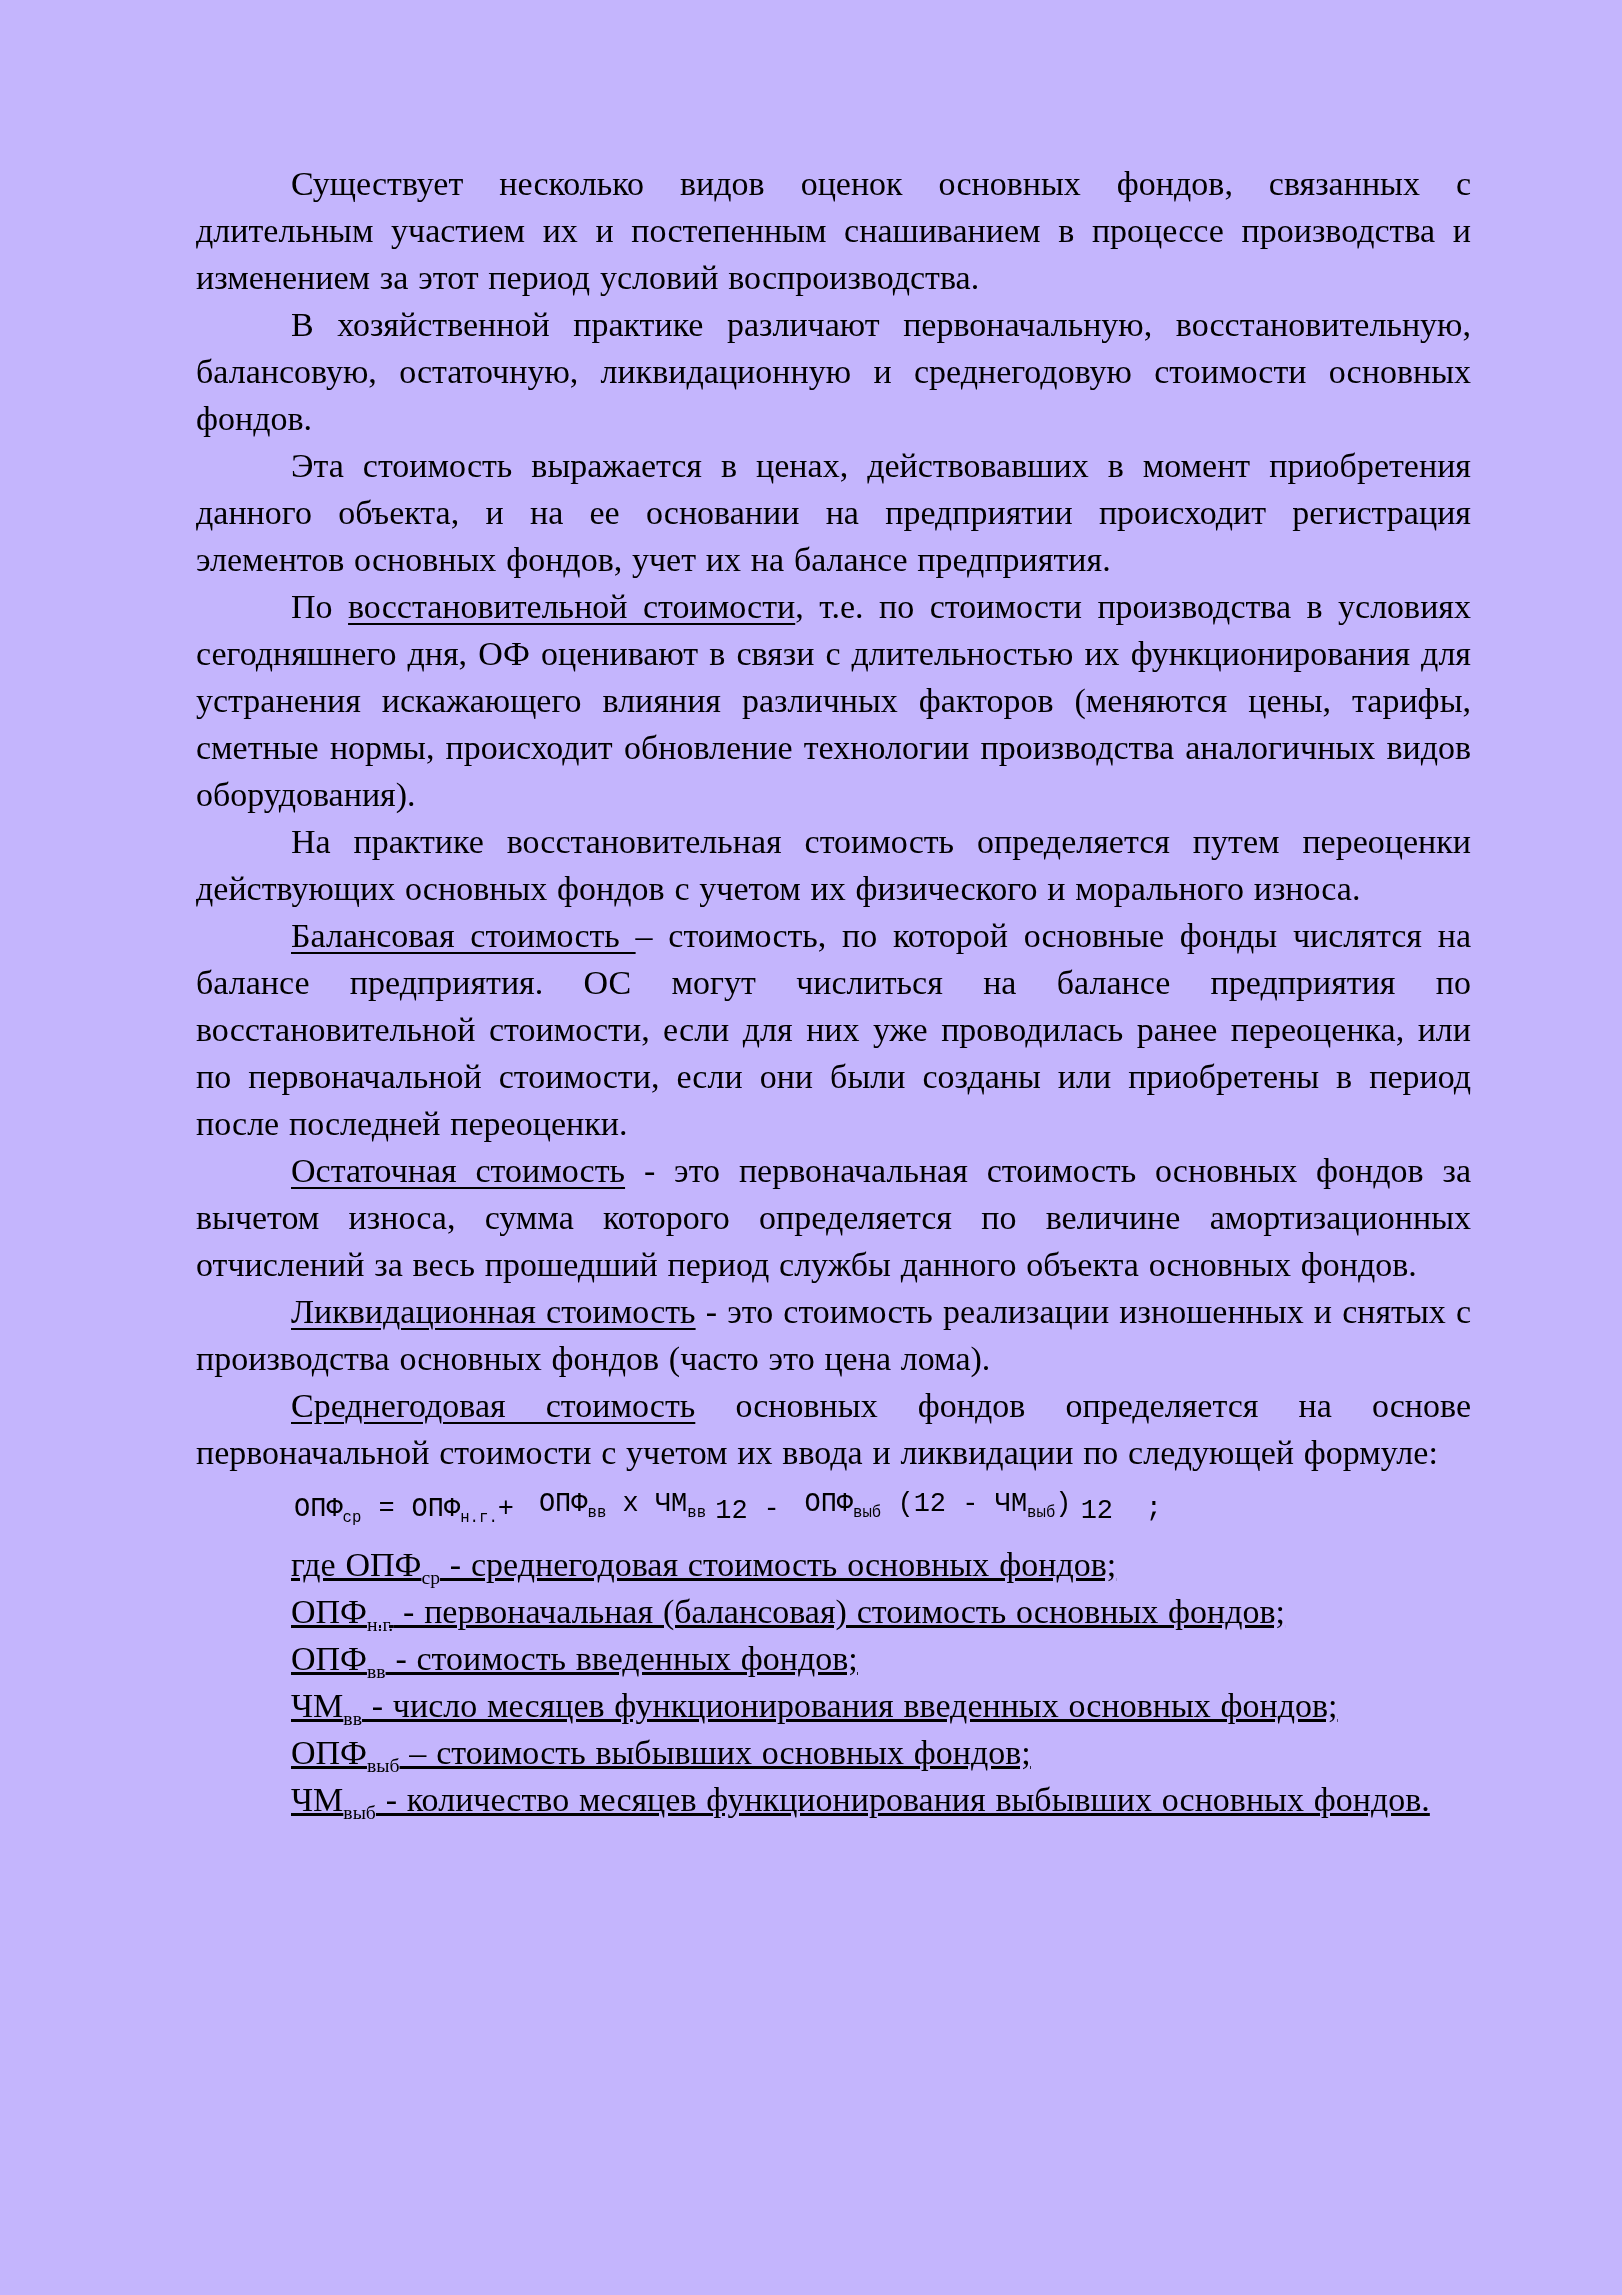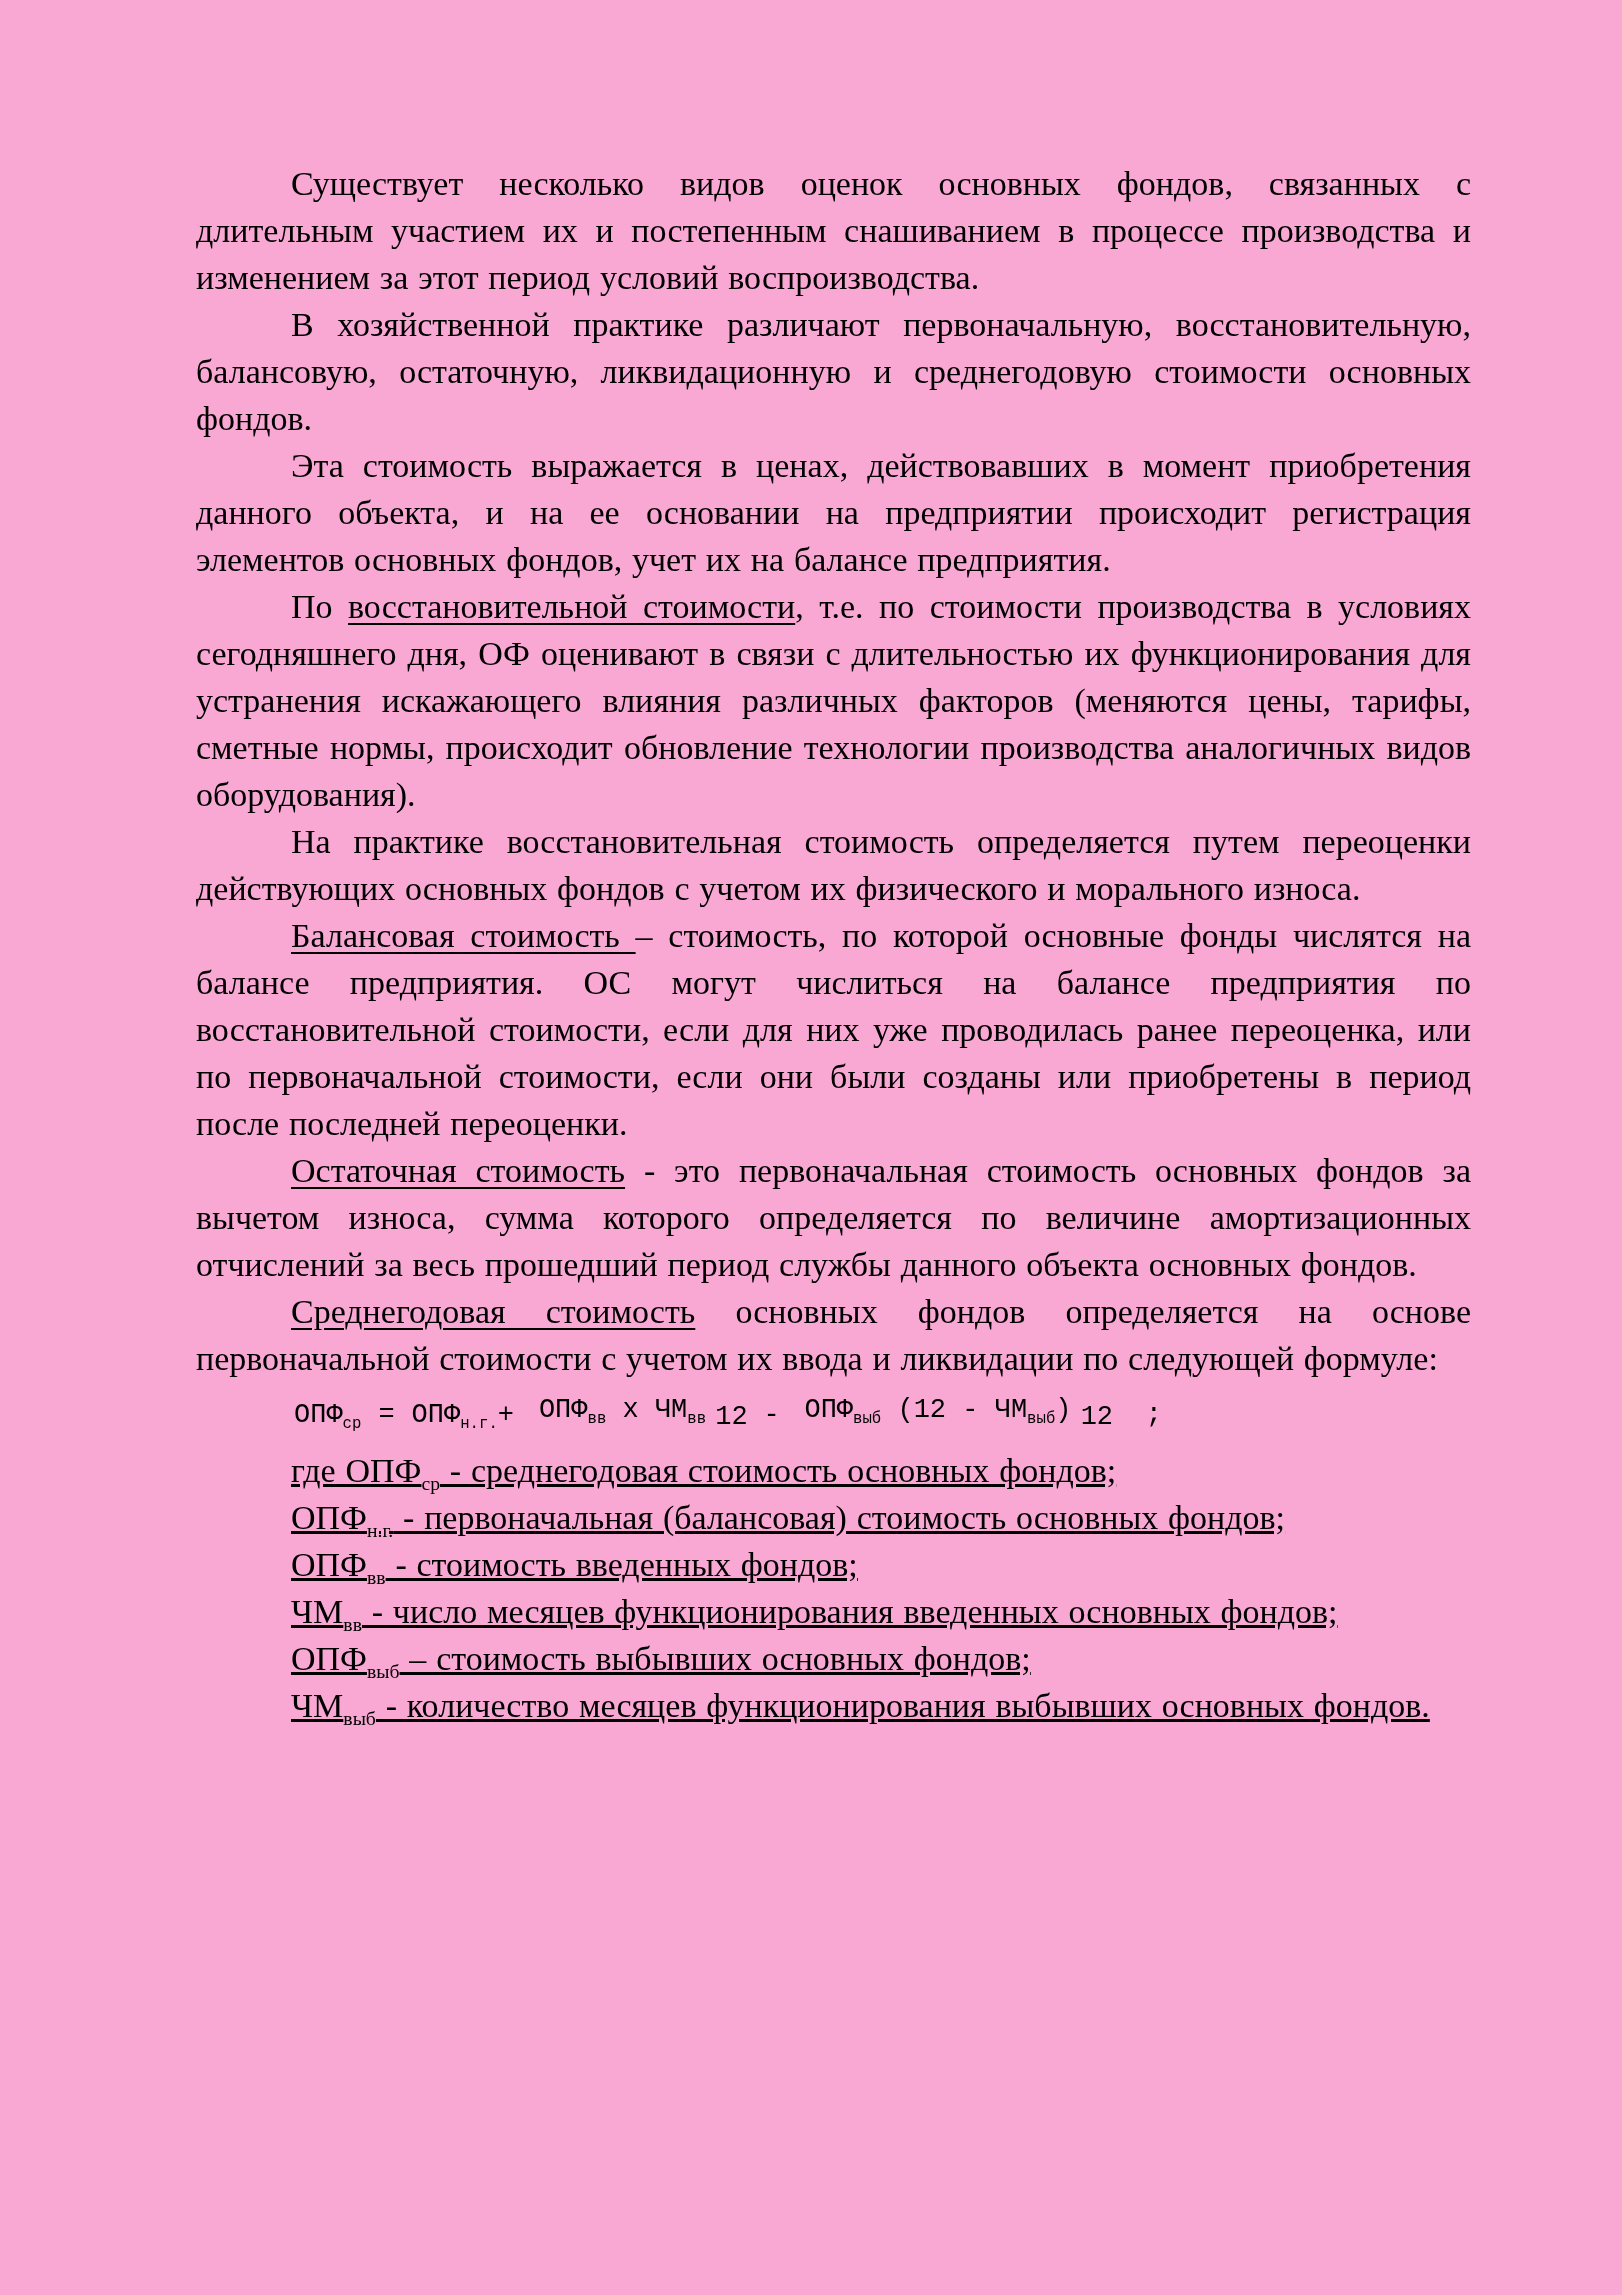--- a/index.html
+++ b/index.html
@@ -12,21 +12,21 @@
     background: #ffffff;
     color: #000000;
     font-family: "Liberation Serif", "DejaVu Serif", serif;
     overflow: hidden;
   }
   .page {
     box-sizing: border-box;
     width: 1622px;
     height: 2295px;
     padding: 160px 151px 39px 196px;
-    background: #f9a8d4;
+    background: #c4b5fd;
   }
   .para {
     margin: 0;
     font-size: 34px;
     line-height: 47px;
     text-align: justify;
     text-indent: 95px;
     word-spacing: 1.3px;
   }
   .term {
@@ -85,20 +85,21 @@
   <p class="para">Эта стоимость выражается в ценах, действовавших в момент приобретения данного объекта, и на ее основании на предприятии происходит регистрация элементов основных фондов, учет их на балансе предприятия.</p>
 
   <p class="para"><span>По </span><span class="term">восстановительной стоимости</span><span>, т.е. по стоимости производства в условиях сегодняшнего дня, ОФ оценивают в связи с длительностью их функционирования для устранения искажающего влияния различных факторов (меняются цены, тарифы, сметные нормы, происходит обновление технологии производства аналогичных видов оборудования).</span></p>
 
   <p class="para">На практике восстановительная стоимость определяется путем переоценки действующих основных фондов с учетом их физического и морального износа.</p>
 
   <p class="para"><span class="term">Балансовая стоимость </span><span>– стоимость, по которой основные фонды числятся на балансе предприятия. ОС могут числиться на балансе предприятия по восстановительной стоимости, если для них уже проводилась ранее переоценка, или по первоначальной стоимости, если они были созданы или приобретены в период после последней переоценки.</span></p>
 
   <p class="para"><span class="term">Остаточная стоимость</span><span> - это первоначальная стоимость основных фондов за вычетом износа, сумма которого определяется по величине амортизационных отчислений за весь прошедший период службы данного объекта основных фондов.</span></p>
 
+  <p class="para"><span class="term">Ликвидационная стоимость</span><span> - это стоимость реализации изношенных и снятых с производства основных фондов (часто это цена лома).</span></p>
 
   <p class="para"><span class="term">Среднегодовая стоимость</span><span> основных фондов определяется на основе первоначальной стоимости с учетом их ввода и ликвидации по следующей формуле:</span></p>
 
   <div class="formula">
     <span><span>ОПФ</span><sub>ср</sub></span>
     <span class="gap"></span>
     <span>=</span>
     <span class="gap"></span>
     <span><span>ОПФ</span><sub>н.г.</sub><span>+</span></span>
     <span class="frac">

